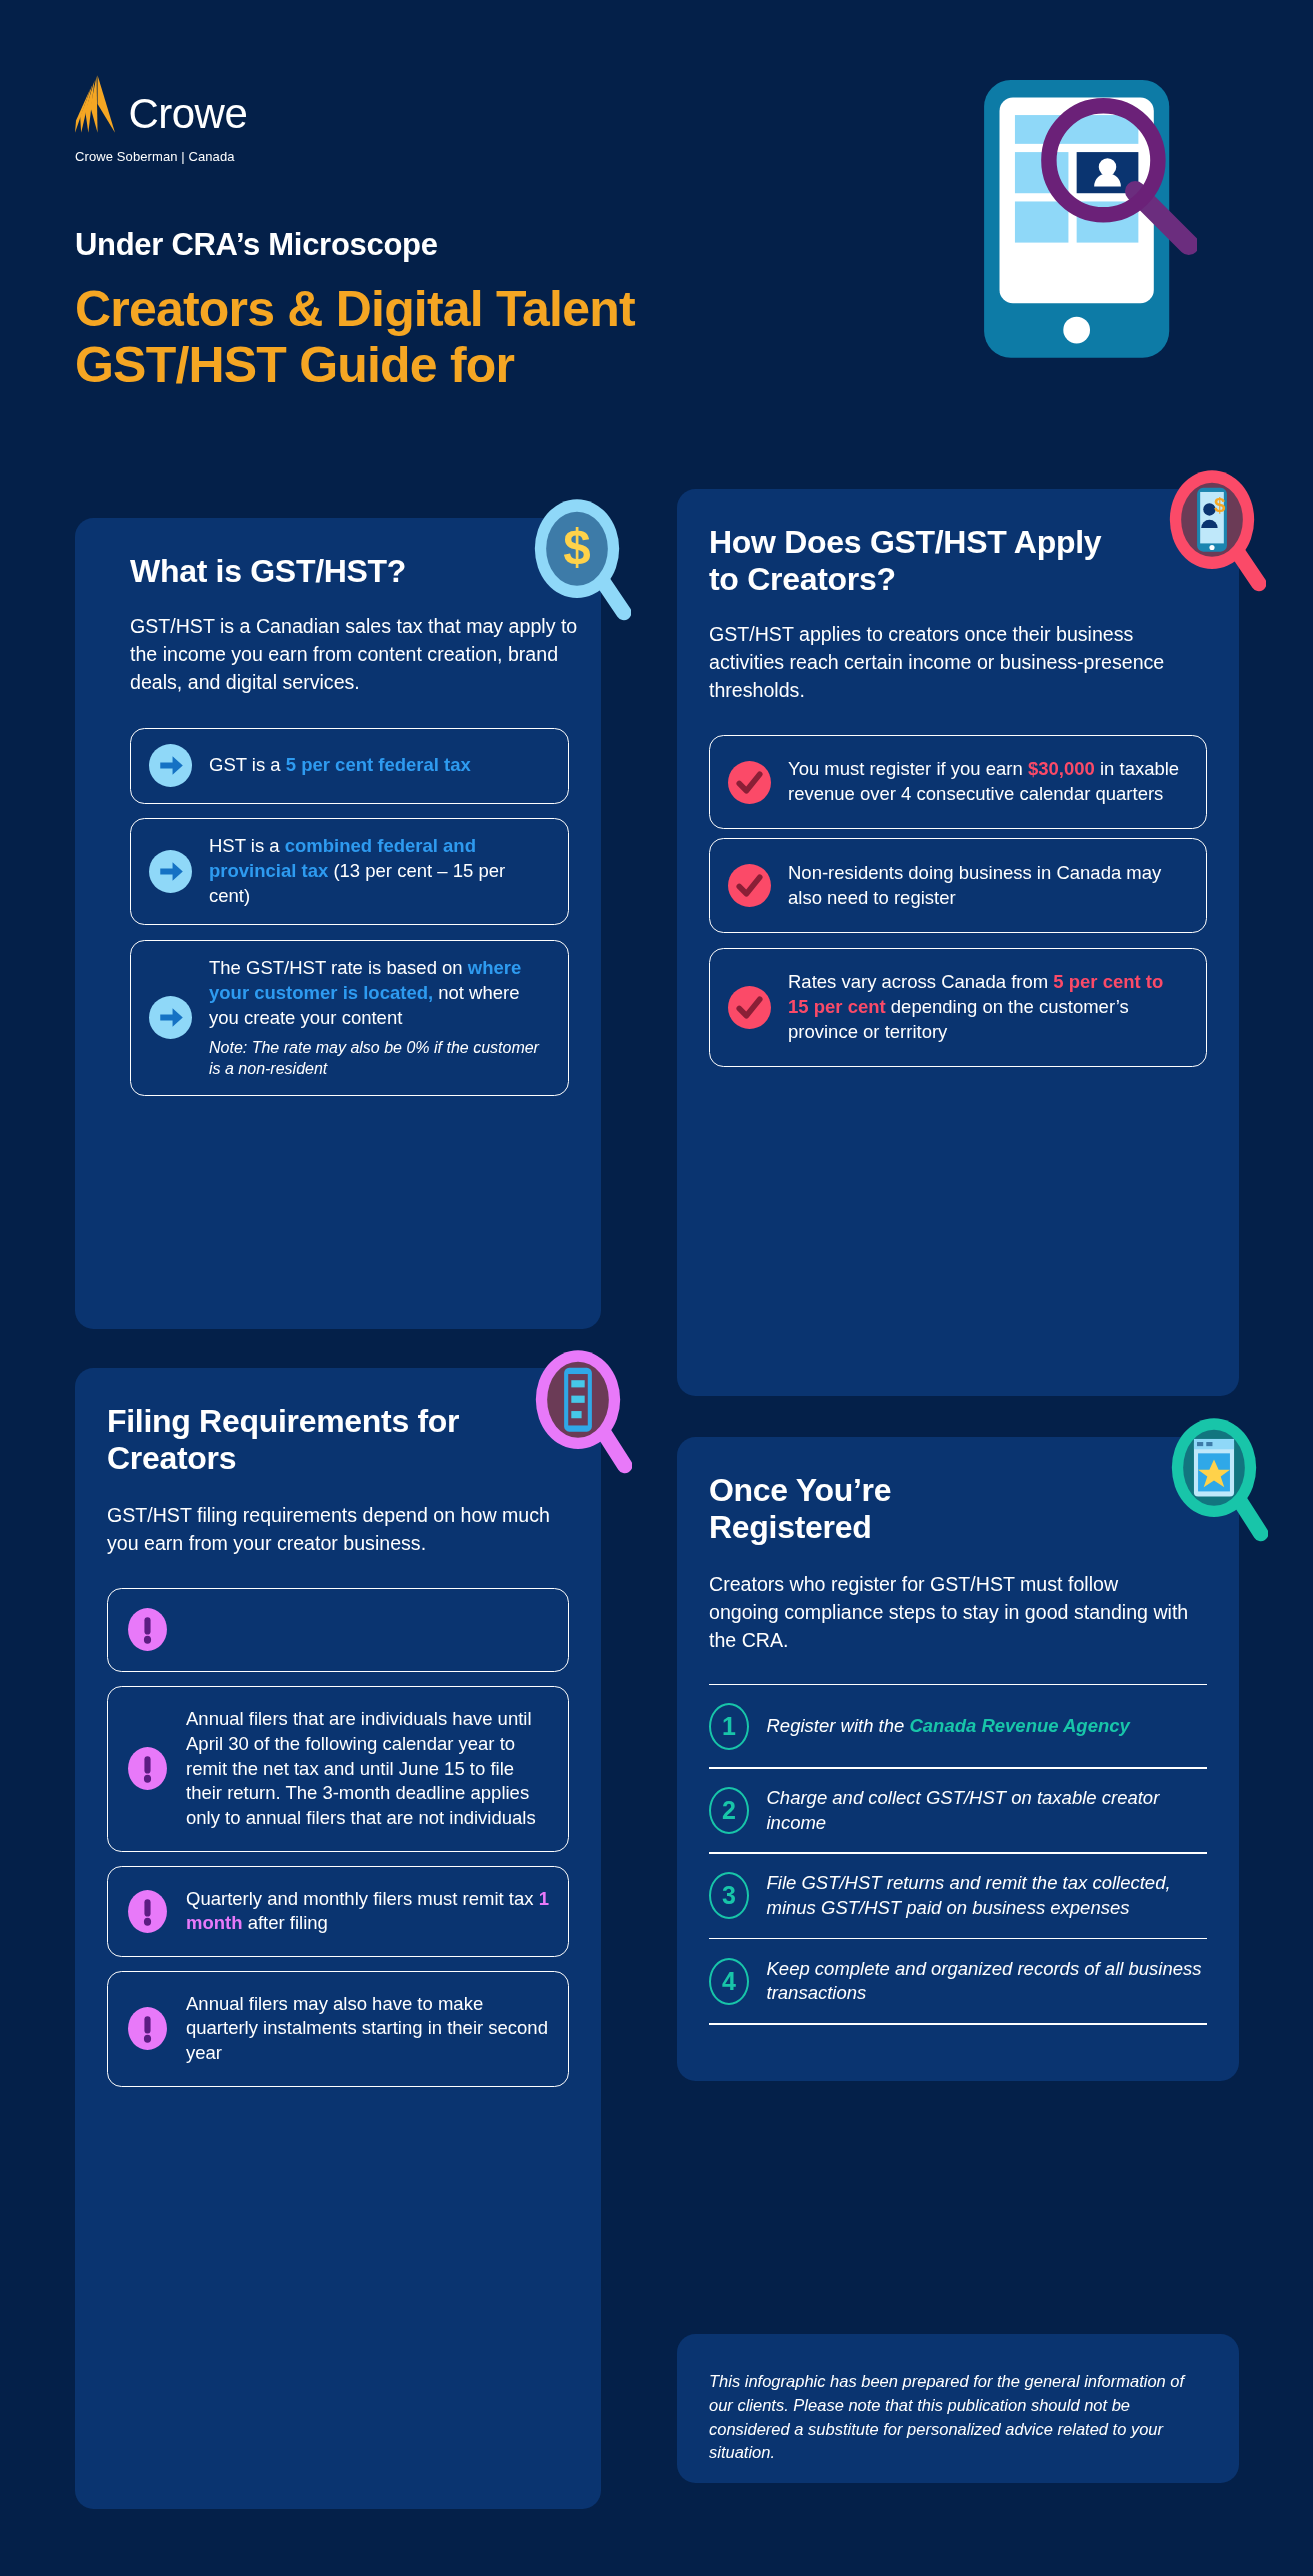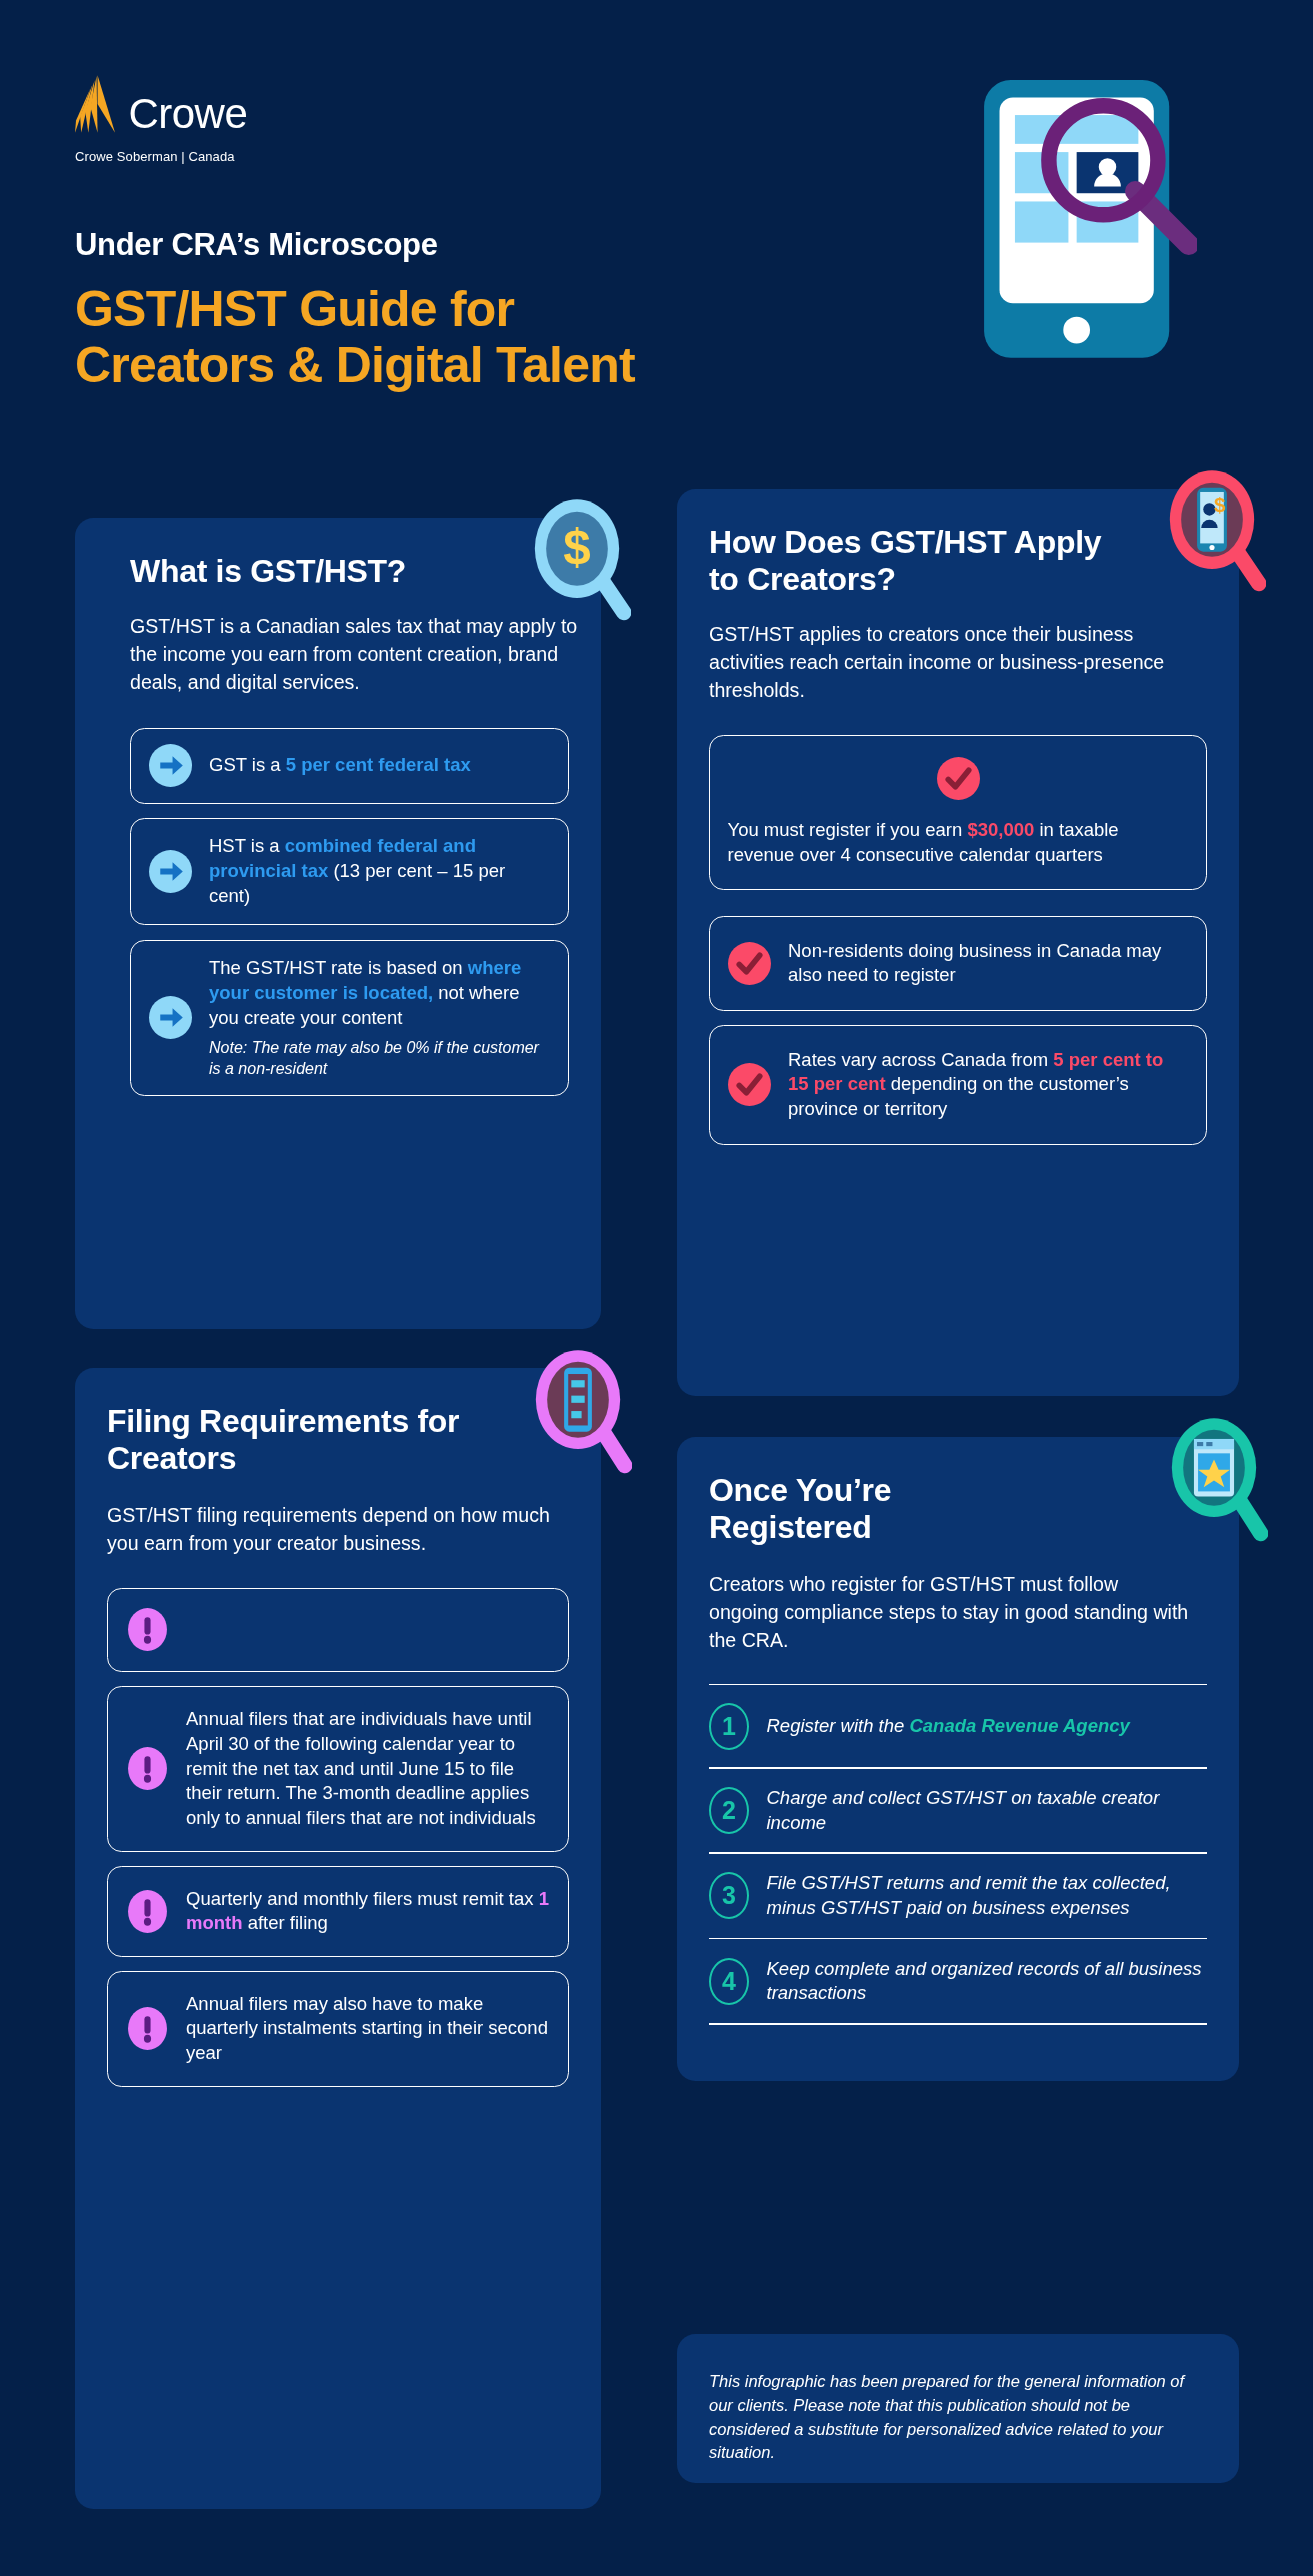--- a/index.html
+++ b/index.html
@@ -125,22 +125,22 @@
           <polygon points="30,26 0,112 2,88" fill="#f5a623"></polygon>
         </svg>
         <div class="logo-word">Crowe</div>
       </div>
       <div class="logo-sub">Crowe Soberman | Canada</div>
     </div>
 
     <div class="eyebrow">Under CRA’s Microscope</div>
 
     <div class="headline">
+      <div>Creators &amp; Digital Talent</div>
       <div>GST/HST Guide for</div>
-      <div>Creators &amp; Digital Talent</div>
     </div>
 
     <div class="hero-art">
       <svg viewBox="0 0 420 560">
         <rect x="6" y="6" width="360" height="540" rx="52" fill="#0d7ba6"></rect>
         <rect x="36" y="40" width="300" height="400" rx="26" fill="#ffffff"></rect>
         <rect x="66" y="74" width="240" height="56" fill="#8fd8f8"></rect>
         <rect x="66" y="146" width="104" height="80" fill="#8fd8f8"></rect>
         <rect x="186" y="146" width="120" height="80" fill="#0a3470"></rect>
         <circle cx="246" cy="175" r="17" fill="#ffffff"></circle>
@@ -201,21 +201,21 @@
       </svg>
     </div>
   </div>
 
   <div class="card" id="card2" style="left:677px; top:489px; width:562px; height:907px;">
     <div class="card-inner" style="padding-top:35px;">
       <div class="card-title" style="width:412px;">How Does GST/HST Apply to Creators?</div>
       <div class="card-intro" style="margin-top:23px; width:474px;">GST/HST applies to creators once their business activities reach certain income or business-presence thresholds.</div>
 
       <div style="margin-top:30px;">
-        <div class="bullet" style="margin-bottom:26px; padding:21.6px 17.5px;flex-direction:column;">
+        <div class="bullet" style="margin-bottom:9px; padding:21.6px 17.5px;">
           <span class="bullet-icon">
             <svg viewBox="0 0 84 84">
                 <circle cx="42" cy="42" r="42" fill="#fb4a68"></circle>
             <path d="M22 44l14 14 26-32" fill="none" stroke="#8a1f36" stroke-width="11" stroke-linecap="round" stroke-linejoin="round"></path>
               </svg>
           </span>
           <span class="bullet-text" id="b2-0"><span>You must register if you earn </span><span class="hl-red">$30,000</span><span> in taxable revenue over 4 consecutive calendar quarters</span></span>
         </div>
         <div class="bullet" style="margin-bottom:14.4px; padding:21.6px 17.5px;">
           <span class="bullet-icon">

